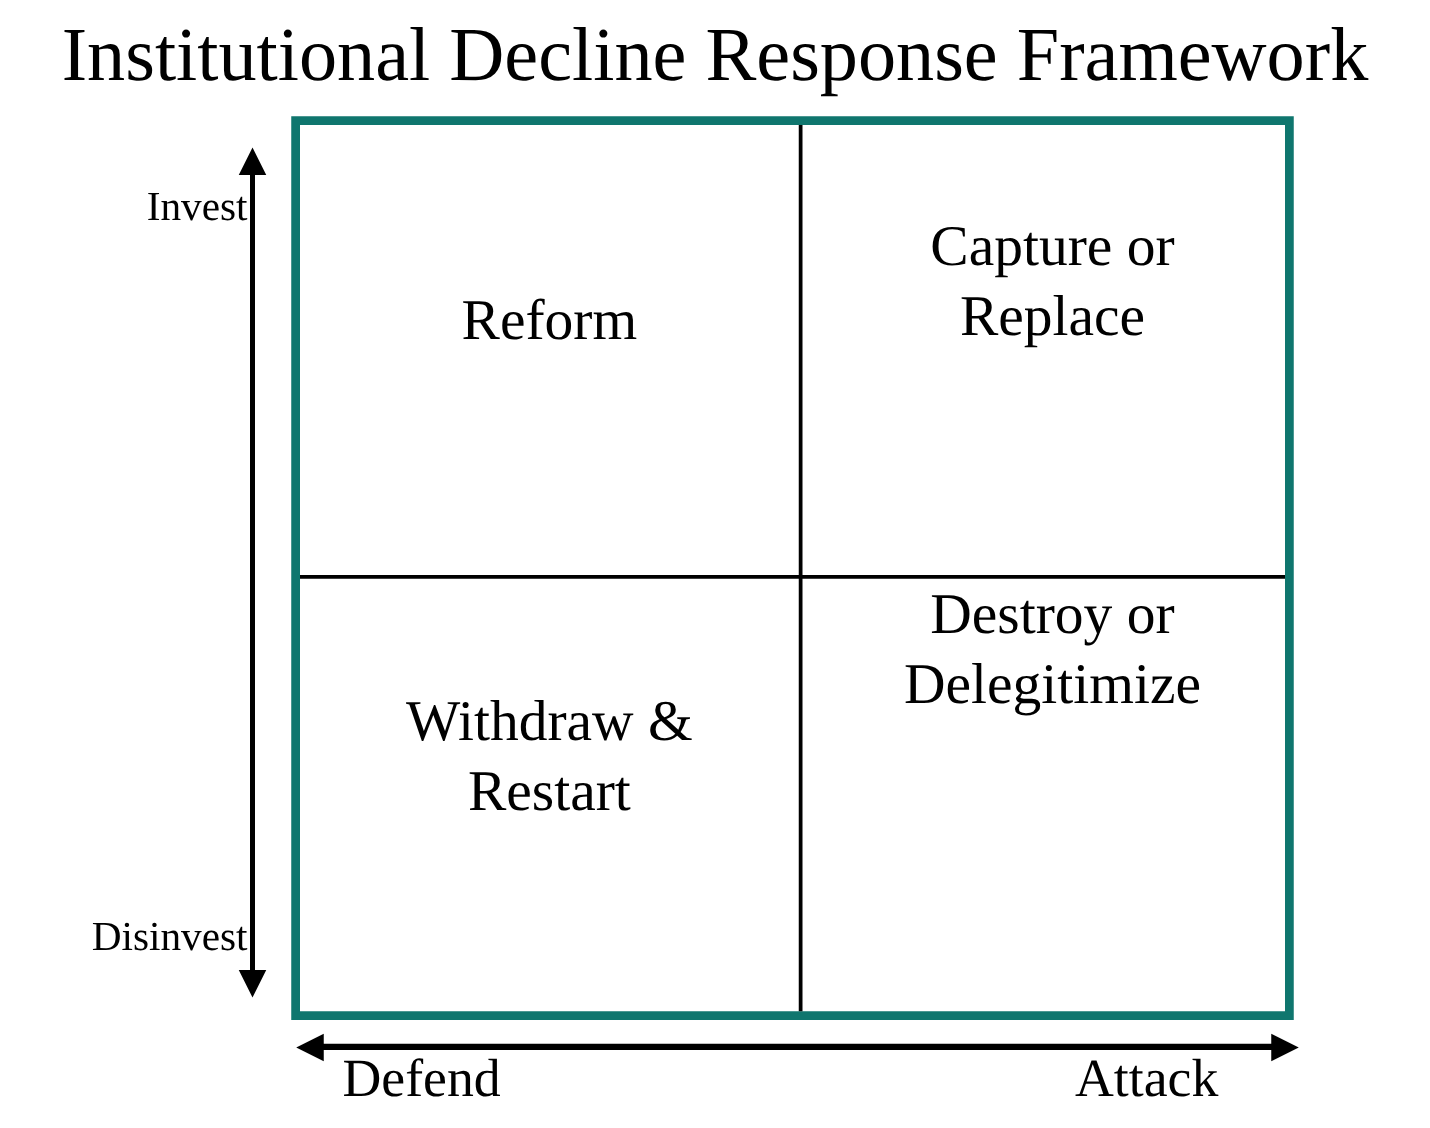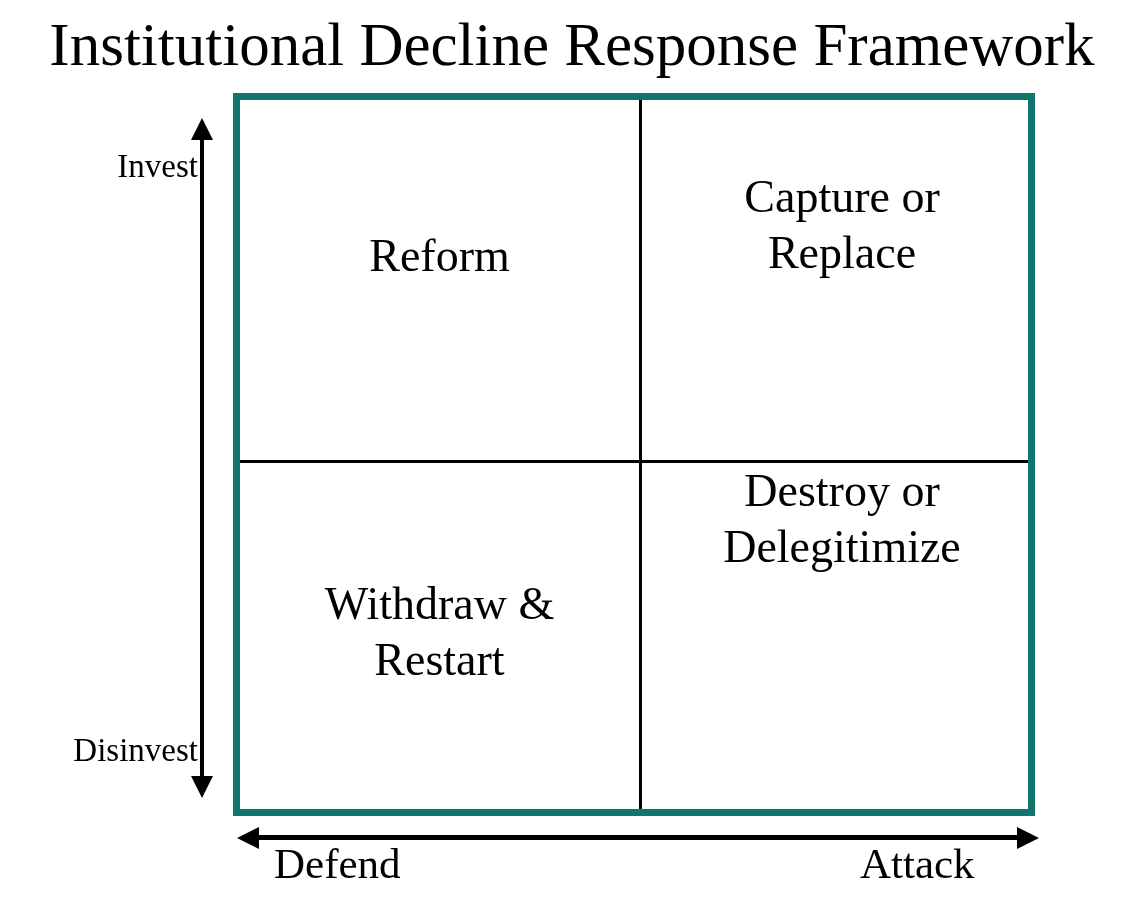--- a/index.html
+++ b/index.html
@@ -65,21 +65,21 @@
     align-items: flex-start;
     justify-content: center;
     text-align: center;
     font-size: 46px;
     line-height: 56px;
     color: #000000;
   }
   .cell .cell-label { display: block; }
   .cell-tl { left: 0;     top: 0;     width: 399px; height: 360px; padding-top: 128px; box-sizing: border-box; }
   .cell-tr { left: 402px; top: 0;     width: 400px; height: 360px; padding-top: 69px; box-sizing: border-box; }
-  .cell-bl { left: 0;     top: 363px; width: 399px; height: 360px; padding-top: 113px; box-sizing: border-box; }
+  .cell-bl { left: 0;     top: 363px; width: 399px; height: 360px; padding-top: 86px; box-sizing: border-box; }
   .cell-br { left: 402px; top: 363px; width: 400px; height: 360px; box-sizing: border-box; }
 
   
   .v-axis {
     position: absolute;
     left: 188px;
     top: 118px;
     width: 28px;
     height: 680px;
   }

